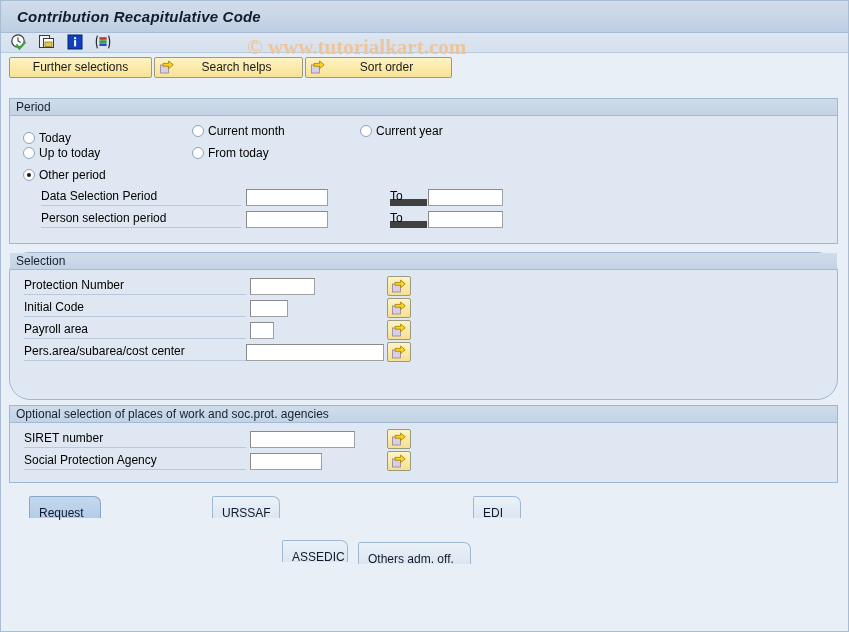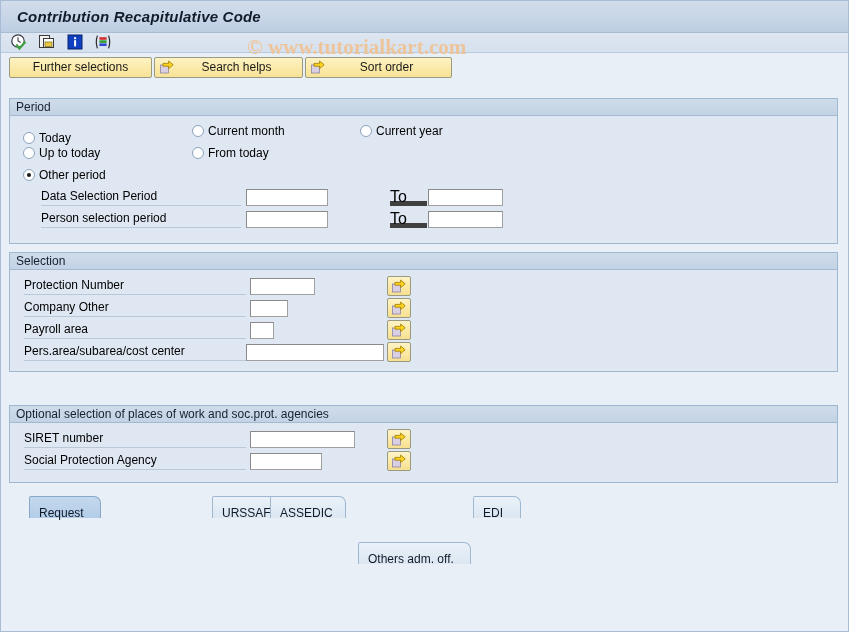--- a/index.html
+++ b/index.html
@@ -147,22 +147,22 @@
     border-top-color: #8a8a8a;
     border-left-color: #8a8a8a;
     height: 17px;
     font-size: 12px;
     padding: 0 2px;
     line-height: 15px;
   }
   .ftext.disabled { background: #dde9f3; border-color: #9aa7b4; }
   .tolabel {
     position: absolute;
-    font-size: 16px;
-    border-bottom: 5px solid #404040;
+    font-size: 12px;
+    border-bottom: 7px solid #404040;
     height: 17px;
     line-height: 15px;
   }
 
   
   .selbtn {
     position: absolute;
     width: 24px; height: 20px;
     border: 1px solid #9a9a80;
     border-radius: 2px;
@@ -318,34 +318,34 @@
       <div class="tolabel" style="left:380px; top:73px; width:37px;">To</div>
       <input class="ftext" style="left: 418px; top: 73px; width: 75px;" value="">
 
       <div class="flabel" style="left:31px; top:95px; width:200px;">Person selection period</div>
       <input class="ftext" style="left: 236px; top: 95px; width: 82px;" value="">
       <div class="tolabel" style="left:380px; top:95px; width:37px;">To</div>
       <input class="ftext" style="left: 418px; top: 95px; width: 75px;" value="">
     </div>
   </div>
 
-  <div class="panel" style="left:8px; top:251px; width:829px; height:120px;">
+  <div class="panel" style="left:8px; top:251px; width:829px; height:148px;border-radius:21px;">
     <div class="phead">Selection</div>
     <div class="pbody">
 
       <div class="flabel" style="left:14px; top:8px; width:222px;">Protection Number</div>
       <input class="ftext" style="left: 240px; top: 8px; width: 65px;" value="">
       <div class="selbtn" style="left:377px; top:6px;">
         <svg width="16" height="16" viewBox="0 0 16 16">
           <rect x="1.5" y="6" width="8" height="8" fill="#d9cfe4" stroke="#8d84a0" stroke-width=".8"></rect>
           <path d="M4 4.4 L9.6 4.4 L9.6 2 L14.2 5.8 L9.6 9.6 L9.6 7.2 L4 7.2 Z" fill="#ffd21f" stroke="#9c7c00" stroke-width=".8" stroke-linejoin="round"></path>
         </svg>
       </div>
 
-      <div class="flabel" style="left:14px; top:30px; width:222px;">Company Other</div>
+      <div class="flabel" style="left:14px; top:30px; width:222px;">Initial Code</div>
       <input class="ftext" style="left: 240px; top: 30px; width: 38px;" value="">
       <div class="selbtn" style="left:377px; top:28px;">
         <svg width="16" height="16" viewBox="0 0 16 16">
           <rect x="1.5" y="6" width="8" height="8" fill="#d9cfe4" stroke="#8d84a0" stroke-width=".8"></rect>
           <path d="M4 4.4 L9.6 4.4 L9.6 2 L14.2 5.8 L9.6 9.6 L9.6 7.2 L4 7.2 Z" fill="#ffd21f" stroke="#9c7c00" stroke-width=".8" stroke-linejoin="round"></path>
         </svg>
       </div>
 
       <div class="flabel" style="left:14px; top:52px; width:222px;">Payroll area</div>
       <input class="ftext" style="left: 240px; top: 52px; width: 24px;" value="">
@@ -387,19 +387,19 @@
           <rect x="1.5" y="6" width="8" height="8" fill="#d9cfe4" stroke="#8d84a0" stroke-width=".8"></rect>
           <path d="M4 4.4 L9.6 4.4 L9.6 2 L14.2 5.8 L9.6 9.6 L9.6 7.2 L4 7.2 Z" fill="#ffd21f" stroke="#9c7c00" stroke-width=".8" stroke-linejoin="round"></path>
         </svg>
       </div>
     </div>
   </div>
 
   <div class="tabstrip">
     <div class="tab active" style="left:20px;  width:72px;"><span>Request</span></div>
     <div class="tab" style="left:203px; width:68px;"><span>URSSAF</span></div>
-    <div class="tab" style="left:261px; width:76px;"><span>ASSEDIC</span></div>
+    <div class="tab" style="left:273px; width:66px;margin-top:44px;"><span>ASSEDIC</span></div>
     <div class="tab" style="left:349px; width:113px;margin-top:46px;"><span>Others adm. off.</span></div>
     <div class="tab" style="left:464px; width:48px;"><span>EDI</span></div>
   </div>
 
 
 </div>
 
 </body></html>

